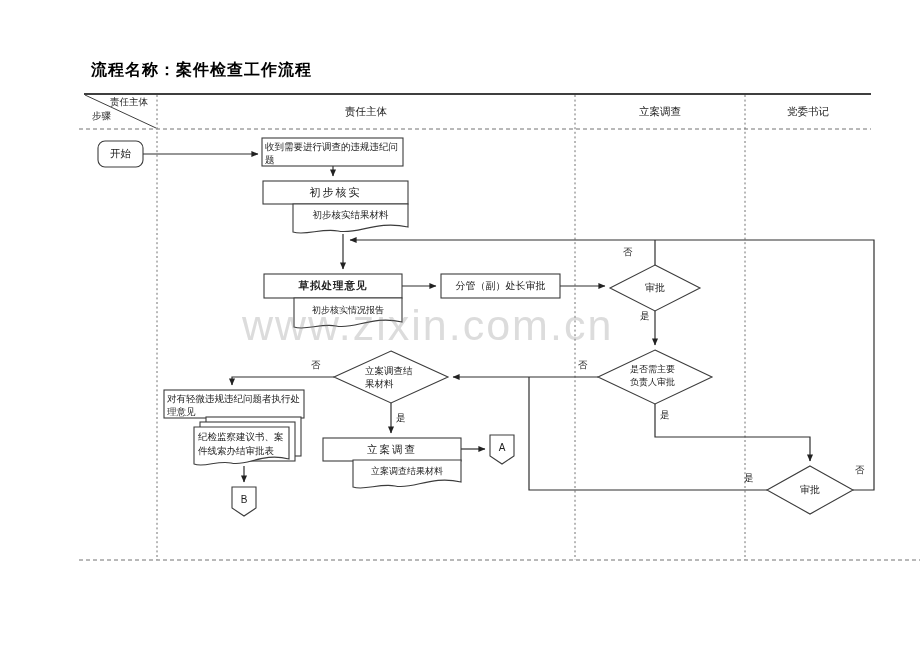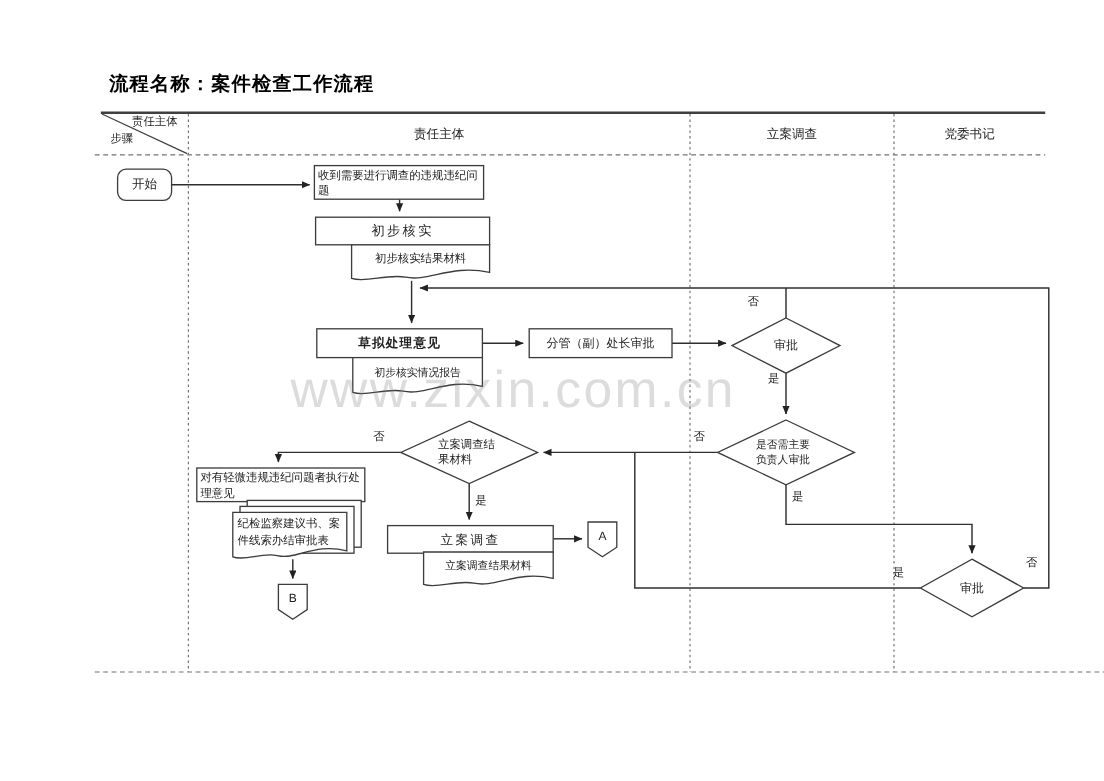--- a/index.html
+++ b/index.html
@@ -94,21 +94,21 @@
   <div class="txt center" style="left:729px;top:104px;width:126px;height:16px;font-size:10.5px;">党委书记</div>
 
   <div class="txt center" style="left:82px;top:141px;width:45px;height:26px;font-size:10.5px;">开始</div>
   <div class="txt wrap" style="left:249px;top:140px;width:134px;font-size:9.5px;line-height:13px;">收到需要进行调查的违规违纪问题</div>
   <div class="txt center" style="left:247px;top:181px;width:145px;height:23px;font-size:11px;letter-spacing:2px;">初步核实</div>
   <div class="txt center" style="left:279px;top:207px;width:111px;height:17px;font-size:9.5px;">初步核实结果材料</div>
   <div class="txt center" style="left:248px;top:274px;width:138px;height:24px;font-size:10.5px;letter-spacing:1px;font-weight:bold;">草拟处理意见</div>
   <div class="txt center" style="left:281px;top:302px;width:102px;height:16px;font-size:9px;">初步核实情况报告</div>
   <div class="txt center" style="left:425px;top:274px;width:119px;height:24px;font-size:10px;">分管（副）处长审批</div>
   <div class="txt center" style="left:609px;top:281px;width:60px;height:14px;font-size:10px;">审批</div>
-  <div class="txt wrap" style="left:614px;top:364px;width:50px;font-size:9px;line-height:13px;">是否需主要负责人审批</div>
+  <div class="txt wrap" style="left:614px;top:364px;width:50px;font-size:9px;line-height:13px;font-family:Liberation Mono, monospace;">是否需主要负责人审批</div>
   <div class="txt wrap" style="left:349px;top:364px;width:54px;font-size:9.5px;line-height:13px;">立案调查结果材料</div>
   <div class="txt wrap" style="left:182px;top:430px;width:88px;font-size:9.5px;line-height:14px;">纪检监察建议书、案件线索办结审批表</div>
   <div class="txt wrap" style="left:151px;top:392px;width:133px;font-size:9.5px;line-height:13px;">对有轻微违规违纪问题者执行处理意见</div>
   <div class="txt center" style="left:216px;top:490px;width:24px;height:18px;font-size:10px;">B</div>
   <div class="txt center" style="left:307px;top:438px;width:138px;height:23px;font-size:10.5px;letter-spacing:2px;">立案调查</div>
   <div class="txt center" style="left:340px;top:463px;width:102px;height:16px;font-size:9px;">立案调查结果材料</div>
   <div class="txt center" style="left:474px;top:438px;width:24px;height:18px;font-size:10px;">A</div>
   <div class="txt center" style="left:764px;top:483px;width:60px;height:14px;font-size:10px;">审批</div>
 
   <div class="lbl" style="left:607px;top:246px;">否</div>

